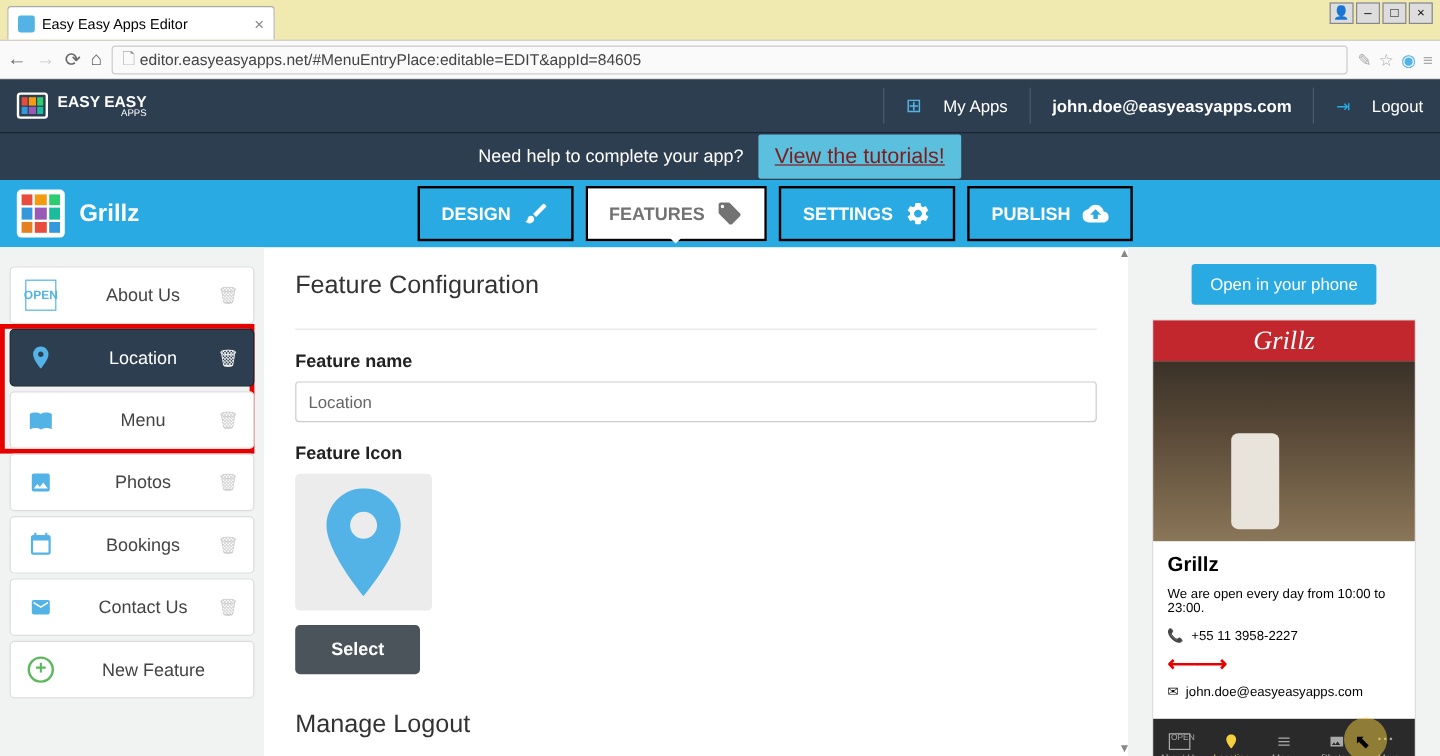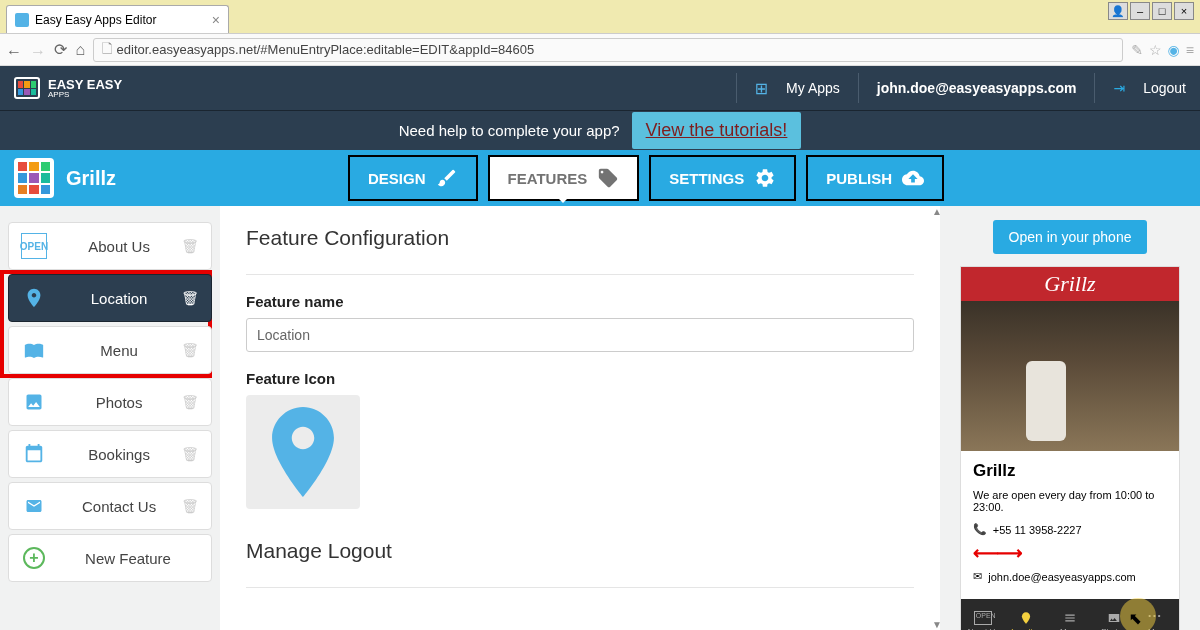--- a/index.html
+++ b/index.html
@@ -15,21 +15,21 @@
 
 .url-bar { height: 32px; background: #fafafa; border-bottom: 1px solid #ddd; display: flex; align-items: center; padding: 0 6px; gap: 8px; }
 .url-bar .nav-btn { color: #666; font-size: 16px; cursor: pointer; }
 .url-bar .nav-btn.disabled { color: #ccc; }
 .url-input { flex: 1; height: 24px; border: 1px solid #ccc; border-radius: 3px; padding: 0 8px; font-size: 13px; color: #444; display: flex; align-items: center; gap: 4px; }
 .url-input .doc-icon { color: #888; }
 .url-right { display: flex; gap: 6px; align-items: center; }
 .url-right span { color: #aaa; font-size: 14px; }
 
 
-.app-header { height: 44px; background: #2c3e50; display: flex; align-items: center; padding: 15px 14px; color: #fff; }
+.app-header { height: 44px; background: #2c3e50; display: flex; align-items: center; padding: 15px 14px; color: #fff; text-align: right; }
 .logo-box { display: flex; align-items: center; gap: 8px; }
 .logo-icon { width: 26px; height: 22px; border: 2px solid #fff; border-radius: 3px; display: grid; grid-template-columns: 1fr 1fr 1fr; grid-template-rows: 1fr 1fr; gap: 1px; padding: 2px; }
 .logo-icon div { background: #fff; }
 .logo-icon div:nth-child(1){background:#e74c3c}.logo-icon div:nth-child(2){background:#f39c12}.logo-icon div:nth-child(3){background:#2ecc71}.logo-icon div:nth-child(4){background:#3498db}.logo-icon div:nth-child(5){background:#9b59b6}.logo-icon div:nth-child(6){background:#1abc9c}
 .logo-text { font-size: 13px; font-weight: bold; line-height: 1; }
 .logo-text small { font-size: 8px; font-weight: normal; display: block; }
 .header-right { margin-left: auto; display: flex; align-items: center; gap: 18px; font-size: 14px; }
 .header-right .sep { border-left: 1px solid #4a5c6e; height: 30px; }
 .grid-icon { color: #54b3e6; font-size: 16px; }
 
@@ -259,20 +259,21 @@
   <div class="content">
     <h2>Feature Configuration</h2>
     <label>Feature name</label>
     <input type="text" value="Location" style="">
     <label>Feature Icon</label>
     <div class="icon-preview">
       <svg width="70" height="90" viewBox="0 0 24 32" fill="#54b3e6">
           <path d="M12 0C6 0 1 5 1 11c0 8 11 21 11 21s11-13 11-21c0-6-5-11-11-11zm0 15c-2.2 0-4-1.8-4-4s1.8-4 4-4 4 1.8 4 4-1.8 4-4 4z"></path>
         </svg>
     </div>
+    <button class="select-btn">Select</button>
     <h2 style="margin-top:30px">Manage Logout</h2>
     <div class="scroll-track">
       <span class="scroll-thumb-up">▲</span>
         <span class="scroll-thumb-down">▼</span>
     </div>
   </div>
 
   <div class="preview" style="position:relative">
     <button class="open-phone-btn">Open in your phone</button>
     <div class="phone">

